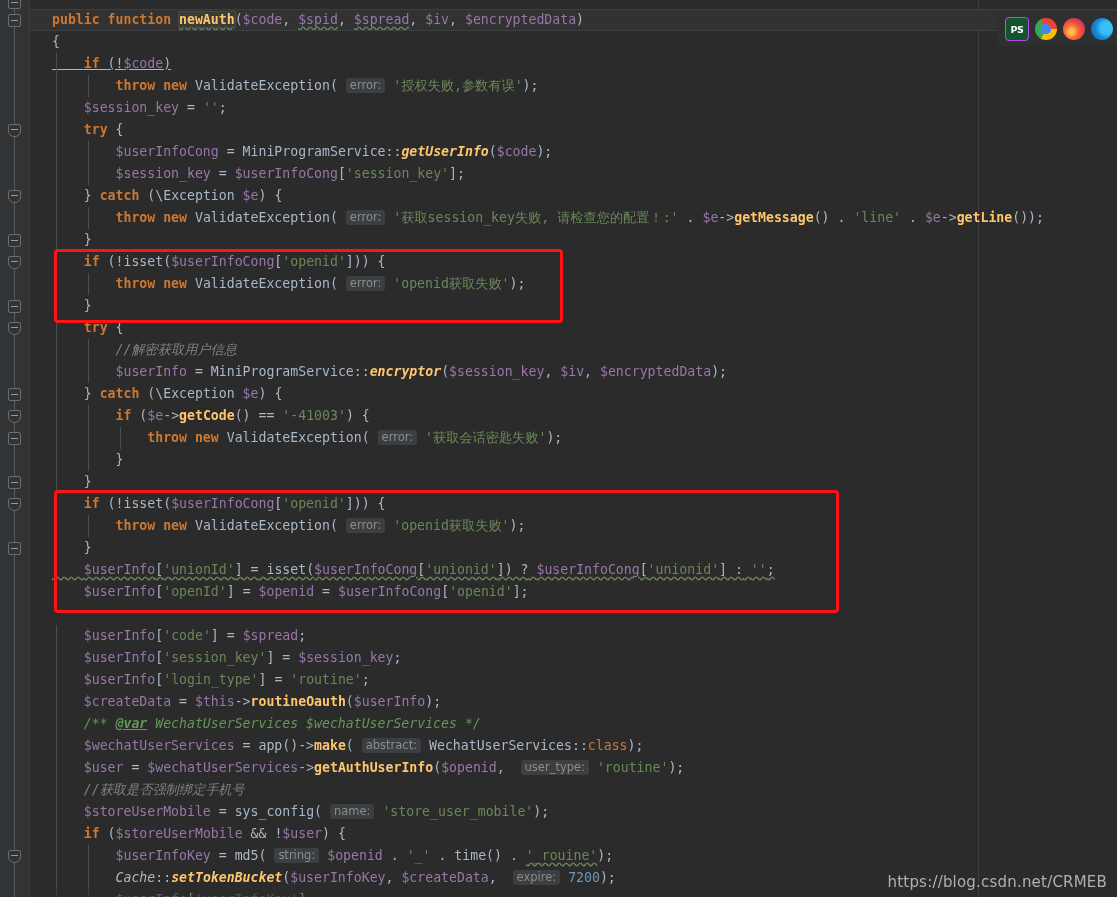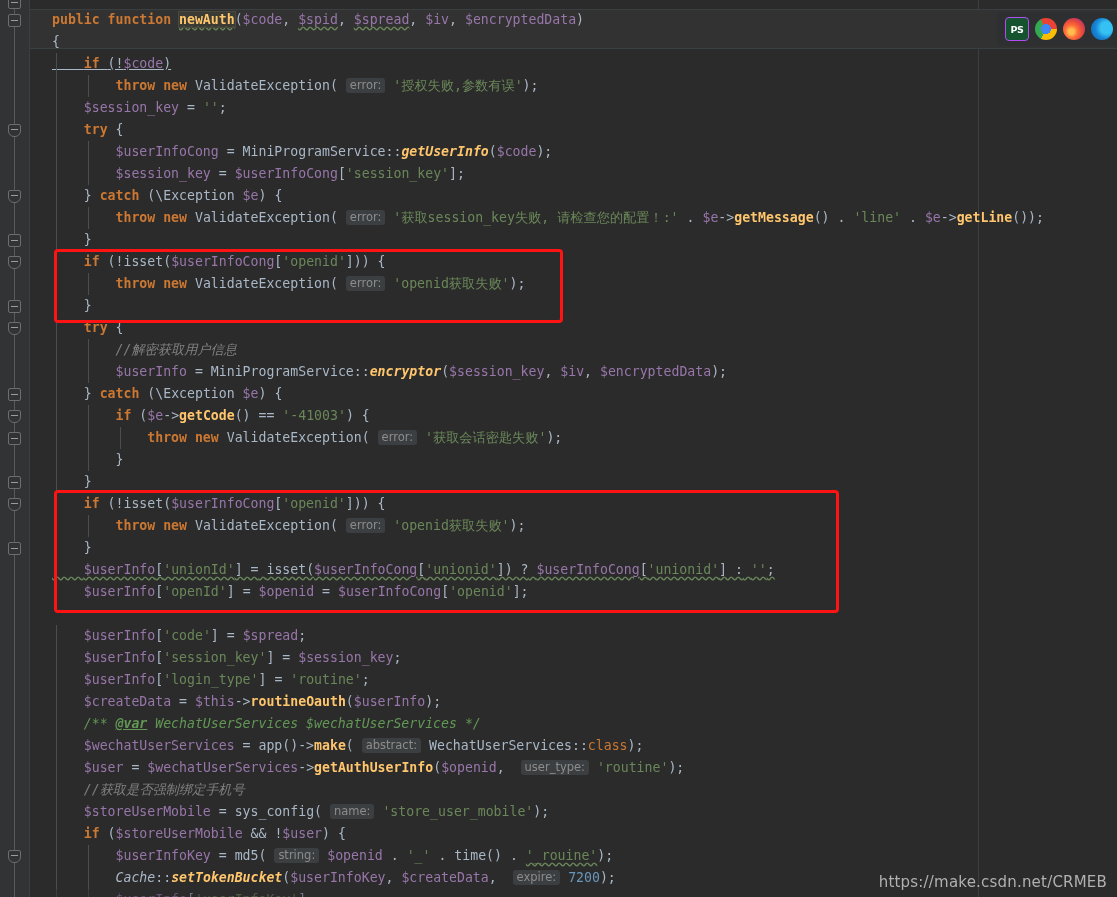--- a/index.html
+++ b/index.html
@@ -20,21 +20,21 @@
   .fold-mark.close{border-radius:2px 2px 6px 6px;}
   .fold-mark.close::after{content:"";position:absolute;left:2px;top:4px;width:7px;height:1px;background:#9a9d9f;}
 
   
   .gut-edge{position:absolute;left:29px;top:0;width:1px;height:897px;background:#3c3f41;}
 
   
   .code{position:absolute;left:30px;top:0;right:0;height:897px;background:#2b2b2b;}
   .right-margin{position:absolute;left:948px;top:0;width:1px;height:897px;background:#3c3f41;}
 
-  .line{position:relative;height:40px;line-height:22px;font-size:13.2px;white-space:pre;
+  .line{position:relative;height:22px;line-height:22px;font-size:13.2px;white-space:pre;
     padding-left:22px;letter-spacing:0px;}
   .line.cur{background:#323232;}
   .line.cur::before{content:"";position:absolute;left:0;right:0;top:0;height:1px;background:#3a3f41;}
   .line.cur::after{content:"";position:absolute;left:0;right:0;bottom:0;height:1px;background:#3a3f41;}
 
   
   .ig{position:absolute;top:0;width:1px;height:22px;background:#4a4f51;}
 
   
   .kw{color:#cc7832;font-weight:bold;}          
@@ -197,14 +197,14 @@
   <div class="redbox" style="left:54px;top:249px;width:503px;height:68px;"></div>
   <div class="redbox" style="left:54px;top:490px;width:779px;height:117px;"></div>
 
   <div class="taskbar">
     <div class="tbicon ps">PS</div>
     <div class="tbicon chrome"></div>
     <div class="tbicon firefox"></div>
     <div class="tbicon edge"></div>
   </div>
 
-  <div class="watermark">https://make.csdn.net/CRMEB</div>
+  <div class="watermark">https://blog.csdn.net/CRMEB</div>
 </div>
 
 </body></html>

